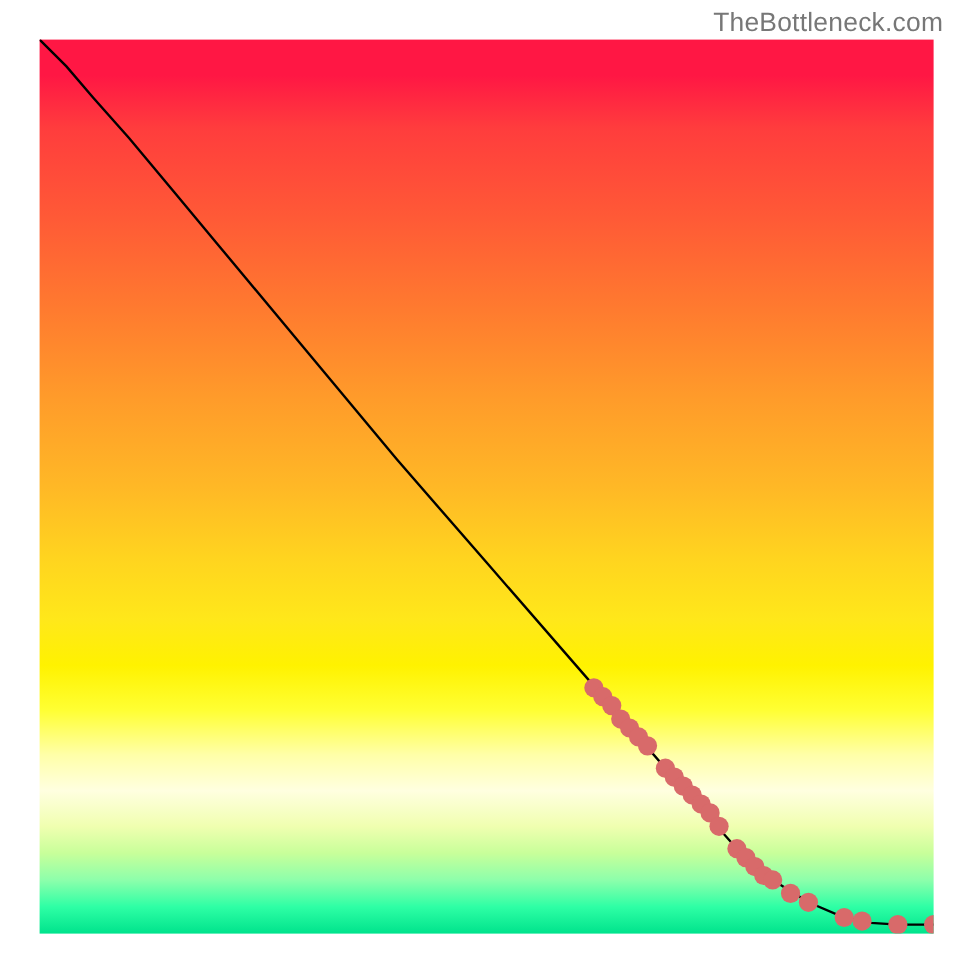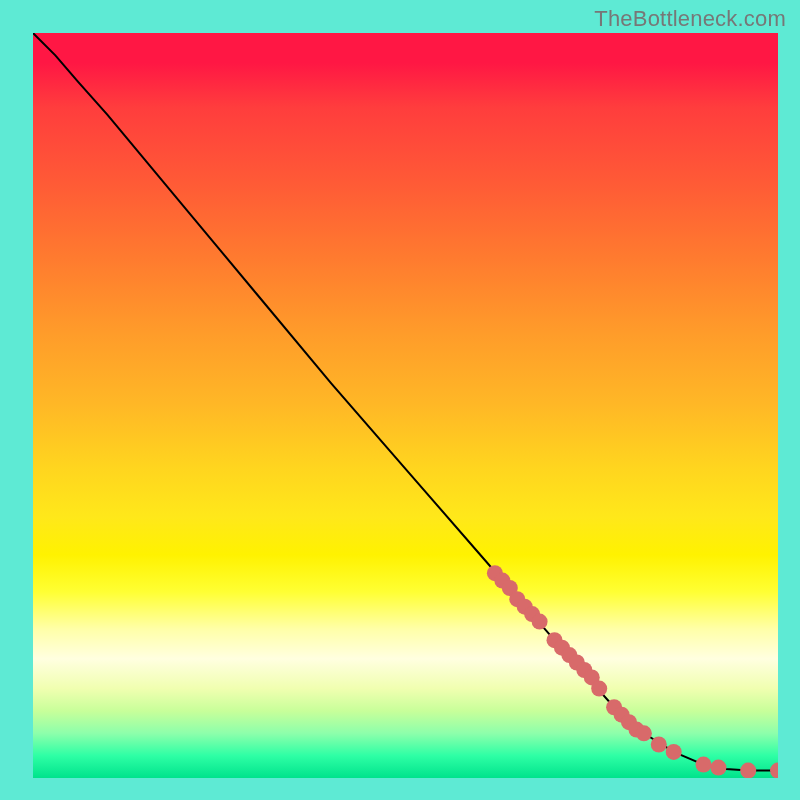--- a/index.html
+++ b/index.html
@@ -8,21 +8,21 @@
     width: 800px;
     height: 800px;
     background: #000;
     font-family: Arial, Helvetica, sans-serif;
     overflow: hidden;
   }
   .frame {
     position: relative;
     width: 800px;
     height: 800px;
-    background: #5eead4;
+    background: #ffffff;
   }
   .plot-area {
     position: absolute;
     left: 33px;
     top: 33px;
     width: 745px;
     height: 745px;
     
     background: linear-gradient(
       to bottom,

